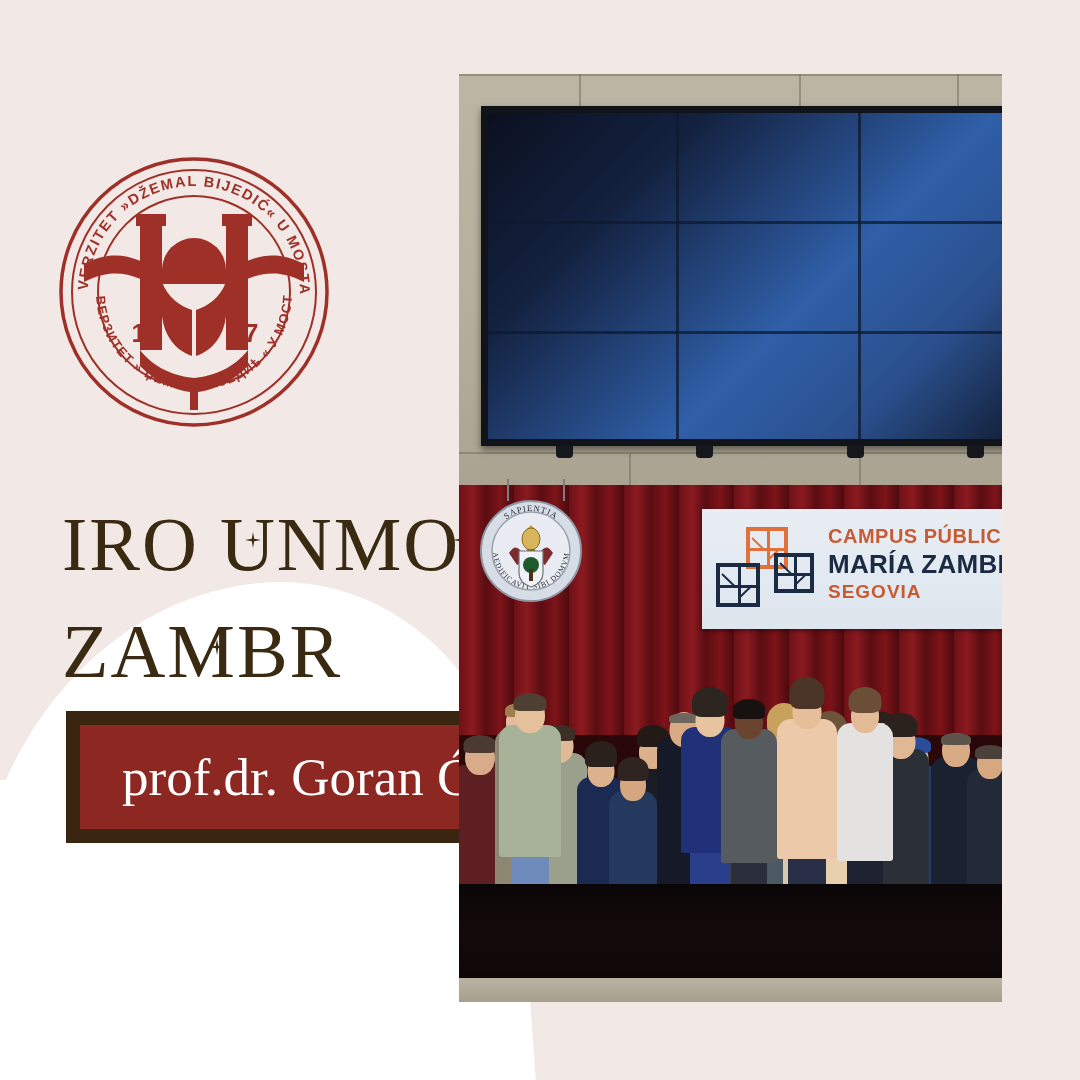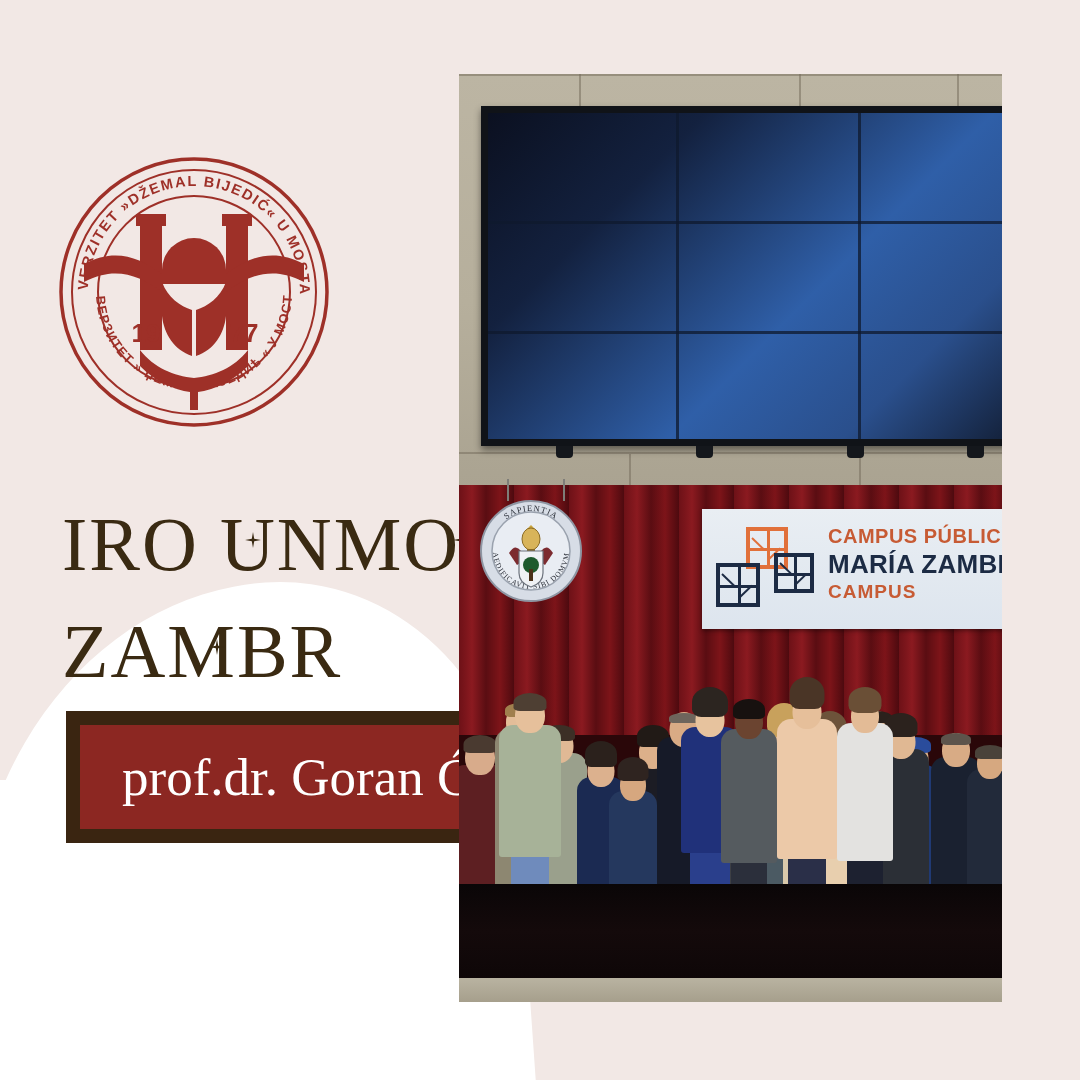--- a/index.html
+++ b/index.html
@@ -425,21 +425,21 @@
           <div class="sq" style="left:0;top:36px;width:44px;height:44px;border:4px solid #1c2b44;">
             <div class="h" style="top:18px;background:#1c2b44;"></div>
             <div class="v" style="left:18px;background:#1c2b44;"></div>
             <div class="d" style="left:2px;top:6px;width:18px;background:#1c2b44;transform:rotate(44deg);"></div>
             <div class="d" style="left:19px;top:30px;width:18px;background:#1c2b44;transform:rotate(-44deg);"></div>
           </div>
         </div>
         <div class="cb-text">
           <div class="cb-l1">CAMPUS PÚBLICO</div>
           <div class="cb-l2">MARÍA ZAMBR</div>
-          <div class="cb-l3">CAMPUS</div>
+          <div class="cb-l3">SEGOVIA</div>
         </div>
       </div>
 
       <div class="crowd">
 
         <div class="person" style="left:-8px;width:58px;height:250px;">
           <div class="p-body" style="bottom:0;width:58px;height:170px;background:#5d1f22;"></div>
           <div class="p-head" style="bottom:160px;width:30px;height:36px;background:#d8ab8b;"></div>
           <div class="p-hair" style="bottom:182px;width:33px;height:18px;background:#4a3a30;"></div>
         </div>

